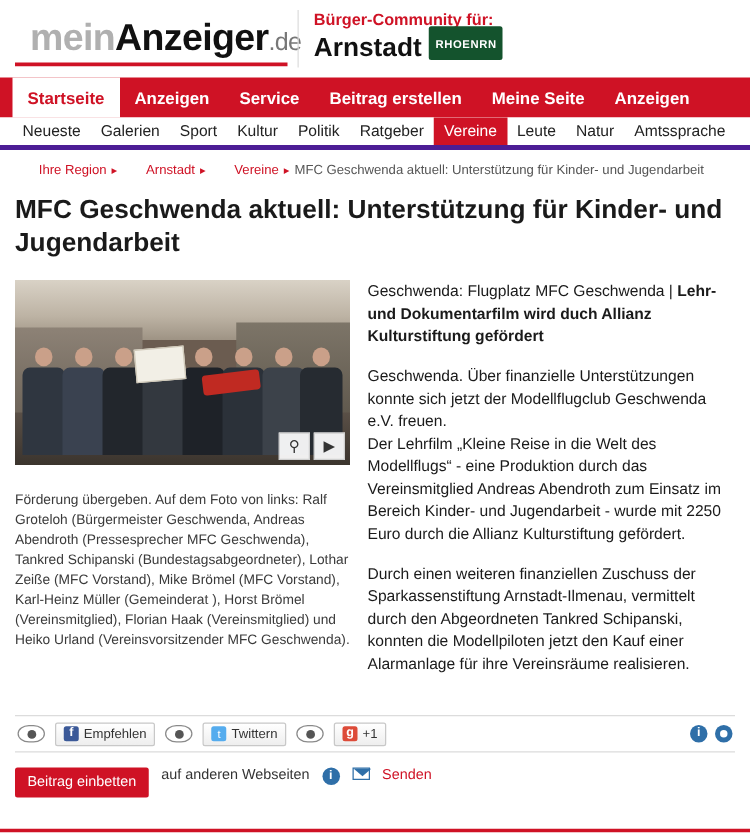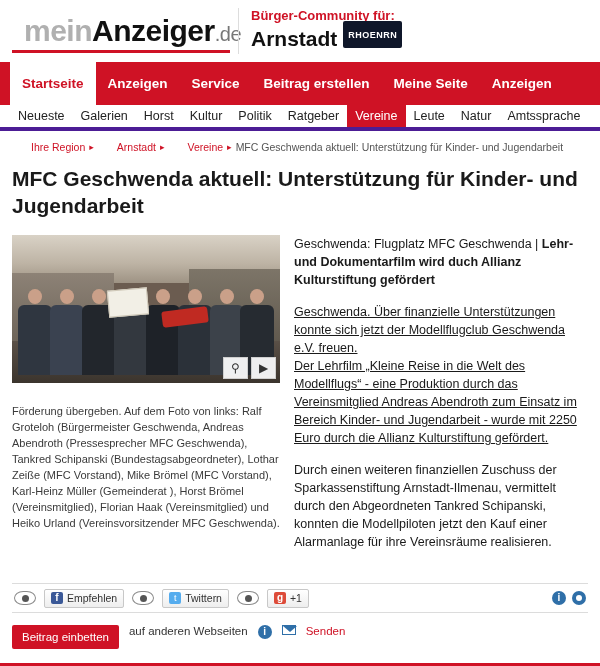--- a/index.html
+++ b/index.html
@@ -43,32 +43,32 @@
     position: absolute;
     left: 238px; top: 8px;
     border-left: 1px solid #ddd;
     height: 46px;
     padding-left: 12px;
   }
   .brand-top { color: #cf1225; font-size: 13px; font-weight: bold; line-height: 16px; }
   .brand-bottom { font-size: 21px; font-weight: bold; color: #111; line-height: 24px; display:flex; align-items:flex-end; gap:6px;}
   .brand-badge {
     display:inline-block;
-    background:#0f172a; color:#fff;
+    background:#14532d; color:#fff;
     font-size:9px; font-weight:bold;
     padding:2px 5px 1px 5px;
     border-radius:2px;
     letter-spacing:0.5px;
     position: relative; top:-3px;
   }
 
   
   .nav-primary {
     background: #cf1225;
-    height: 43px;
+    height: 32px;
     display: flex;
     align-items: stretch;
     padding-left: 10px;
   }
   .nav-primary .item {
     color: #fff;
     font-size: 13.5px;
     font-weight: bold;
     padding: 0 12px;
     display: flex;
@@ -335,21 +335,21 @@
     <div class="item">Anzeigen</div>
     <div class="item">Service</div>
     <div class="item">Beitrag erstellen</div>
     <div class="item">Meine Seite</div>
     <div class="item">Anzeigen</div>
   </div>
 
   <div class="nav-secondary">
     <div class="item">Neueste</div>
     <div class="item">Galerien</div>
-    <div class="item">Horst</div>
+    <div class="item">Sport</div>
     <div class="item">Kultur</div>
     <div class="item">Politik</div>
     <div class="item">Ratgeber</div>
     <div class="item active">Vereine</div>
     <div class="item">Leute</div>
     <div class="item">Natur</div>
     <div class="item">Amtssprache</div>
   </div>
 
   <div class="breadcrumb">
@@ -412,21 +412,21 @@
           <div class="tbtn">▶</div>
         </div>
       </div>
       <div class="caption">Förderung übergeben. Auf dem Foto von links: Ralf Groteloh (Bürgermeister Geschwenda, Andreas Abendroth (Pressesprecher MFC Geschwenda), Tankred Schipanski (Bundestagsabgeordneter), Lothar Zeiße (MFC Vorstand), Mike Brömel (MFC Vorstand), Karl-Heinz Müller (Gemeinderat ), Horst Brömel (Vereinsmitglied), Florian Haak (Vereinsmitglied) und Heiko Urland (Vereinsvorsitzender MFC Geschwenda).</div>
     </div>
 
     <div class="col-right">
       <p class="lead">
         <span>Geschwenda: Flugplatz MFC Geschwenda | </span><b>Lehr- und Dokumentarfilm wird duch Allianz Kulturstiftung gefördert</b>
       </p>
-      <p class="para" style="white-space: pre-line; text-decoration: underline;">Geschwenda. Über finanzielle Unterstützungen konnte sich jetzt der Modellflugclub Geschwenda e.V. freuen.
+      <p class="para" style="white-space: pre-line;">Geschwenda. Über finanzielle Unterstützungen konnte sich jetzt der Modellflugclub Geschwenda e.V. freuen.
 Der Lehrfilm „Kleine Reise in die Welt des Modellflugs“ - eine Produktion durch das Vereinsmitglied Andreas Abendroth zum Einsatz im Bereich Kinder- und Jugendarbeit - wurde mit 2250 Euro durch die Allianz Kulturstiftung gefördert.</p>
       <p class="para">Durch einen weiteren finanziellen Zuschuss der Sparkassenstiftung Arnstadt-Ilmenau, vermittelt durch den Abgeordneten Tankred Schipanski, konnten die Modellpiloten jetzt den Kauf einer Alarmanlage für ihre Vereinsräume realisieren.</p>
     </div>
   </div>
 
   <div class="sharebar">
     <div class="eye"></div>
     <div class="sbtn">
       <span class="fb-ic">f</span>
       <span>Empfehlen</span>

